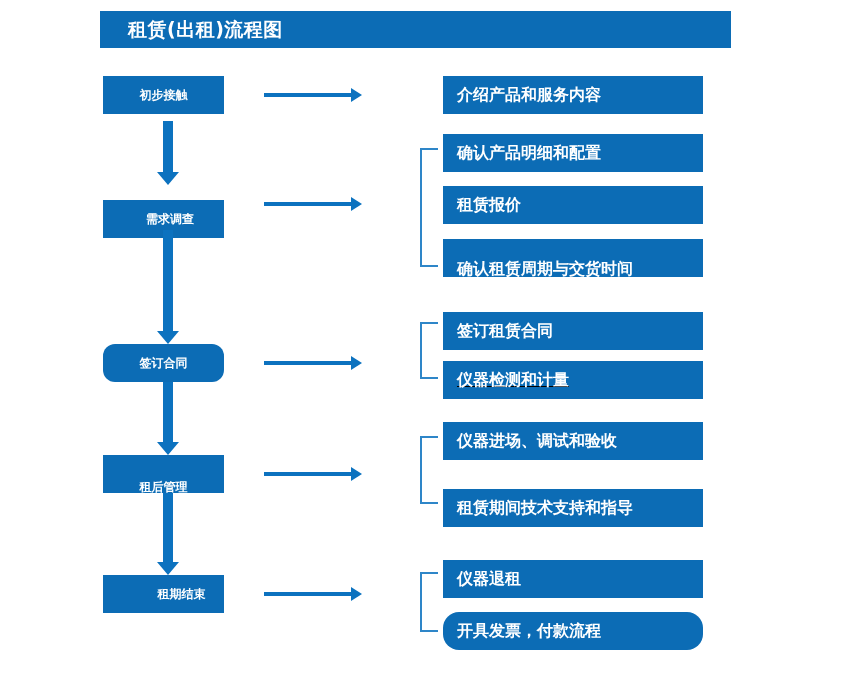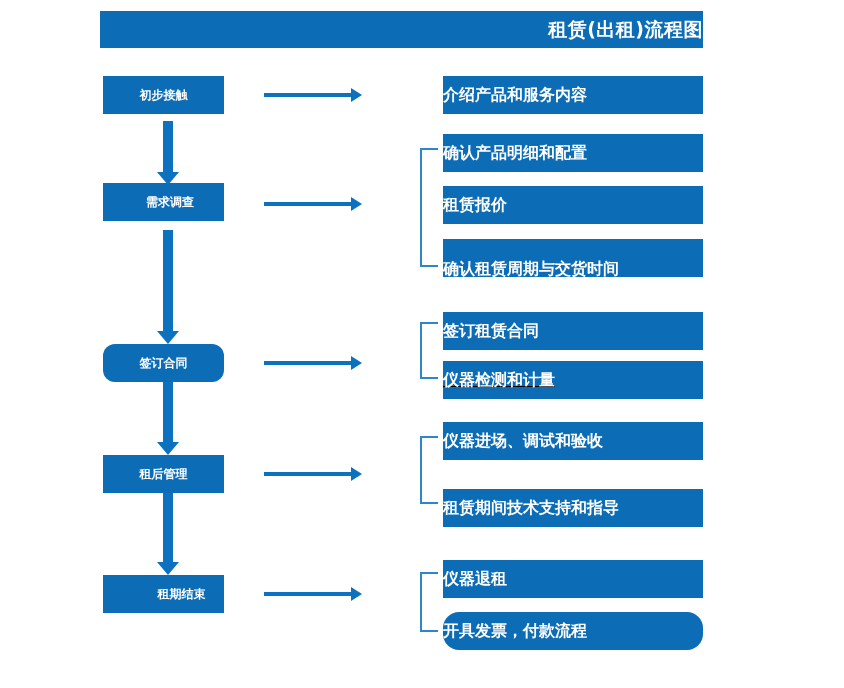--- a/index.html
+++ b/index.html
@@ -22,21 +22,22 @@
   
   .title-bar {
     position: absolute;
     left: 100px;
     top: 11px;
     width: 603px;
     height: 37px;
     background: #0C6CB5;
     display: flex;
     align-items: center;
-    justify-content: flex-end;
+    justify-content: flex-start;
+    padding-left: 28px;
   }
   .title-bar .title-text {
     color: #ffffff;
     font-size: 19px;
     font-weight: bold;
     letter-spacing: 0.5px;
     line-height: 1;
   }
 
   
@@ -60,20 +61,21 @@
     justify-content: center;
   }
   .box.stage .box-label {
     font-size: 12px;
   }
   .box.detail {
     left: 443px;
     width: 260px;
     height: 38px;
     justify-content: flex-start;
+    padding-left: 14px;
   }
   .box.detail .box-label {
     font-size: 16px;
   }
 
   
   .h-arrow {
     position: absolute;
     height: 14px;
   }
@@ -132,29 +134,29 @@
 <div id="canvas">
 
   <div class="title-bar">
     <span class="title-text">租赁(出租)流程图</span>
   </div>
 
   <div class="box stage" style="left:103px; top:76px;">
     <span class="box-label">初步接触</span>
   </div>
 
-  <div class="box stage" style="left:103px; top:183px;padding-left:13px;">
+  <div class="box stage" style="left:103px; top:200px;padding-left:13px;">
     <span class="box-label">需求调查</span>
   </div>
 
   <div class="box stage" style="left:103px; top:344px;border-radius:12px;">
     <span class="box-label">签订合同</span>
   </div>
 
-  <div class="box stage" style="left:103px; top:455px;">
+  <div class="box stage" style="left:103px; top:455px;align-items:flex-end;">
     <span class="box-label">租后管理</span>
   </div>
 
   <div class="box stage" style="left:103px; top:575px;padding-left:36px;">
     <span class="box-label">租期结束</span>
   </div>
 
   <div class="v-arrow" style="top:121px; height:64px;">
     <div class="shaft" style="height:51px;"></div>
     <div class="head" style="top:51px;"></div>

